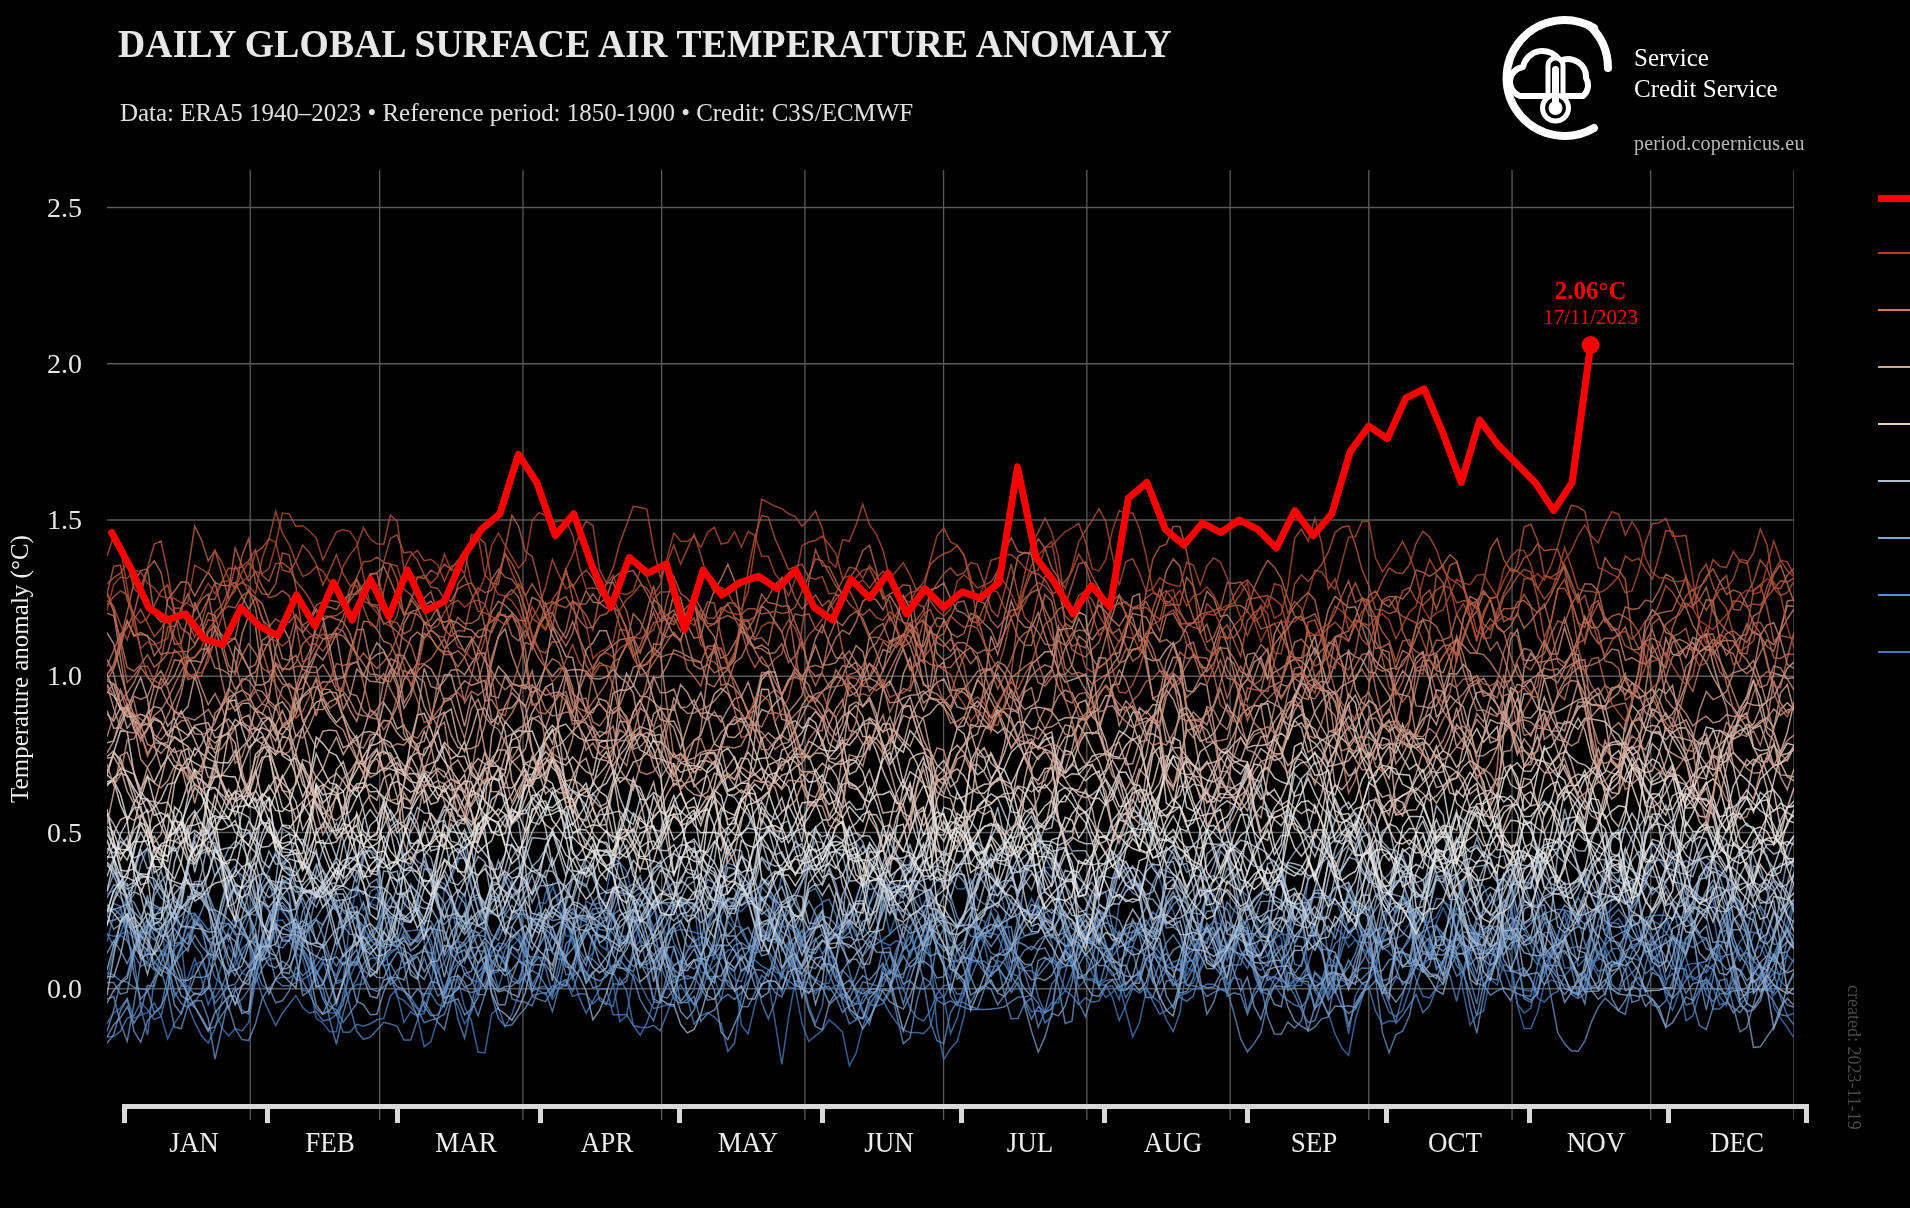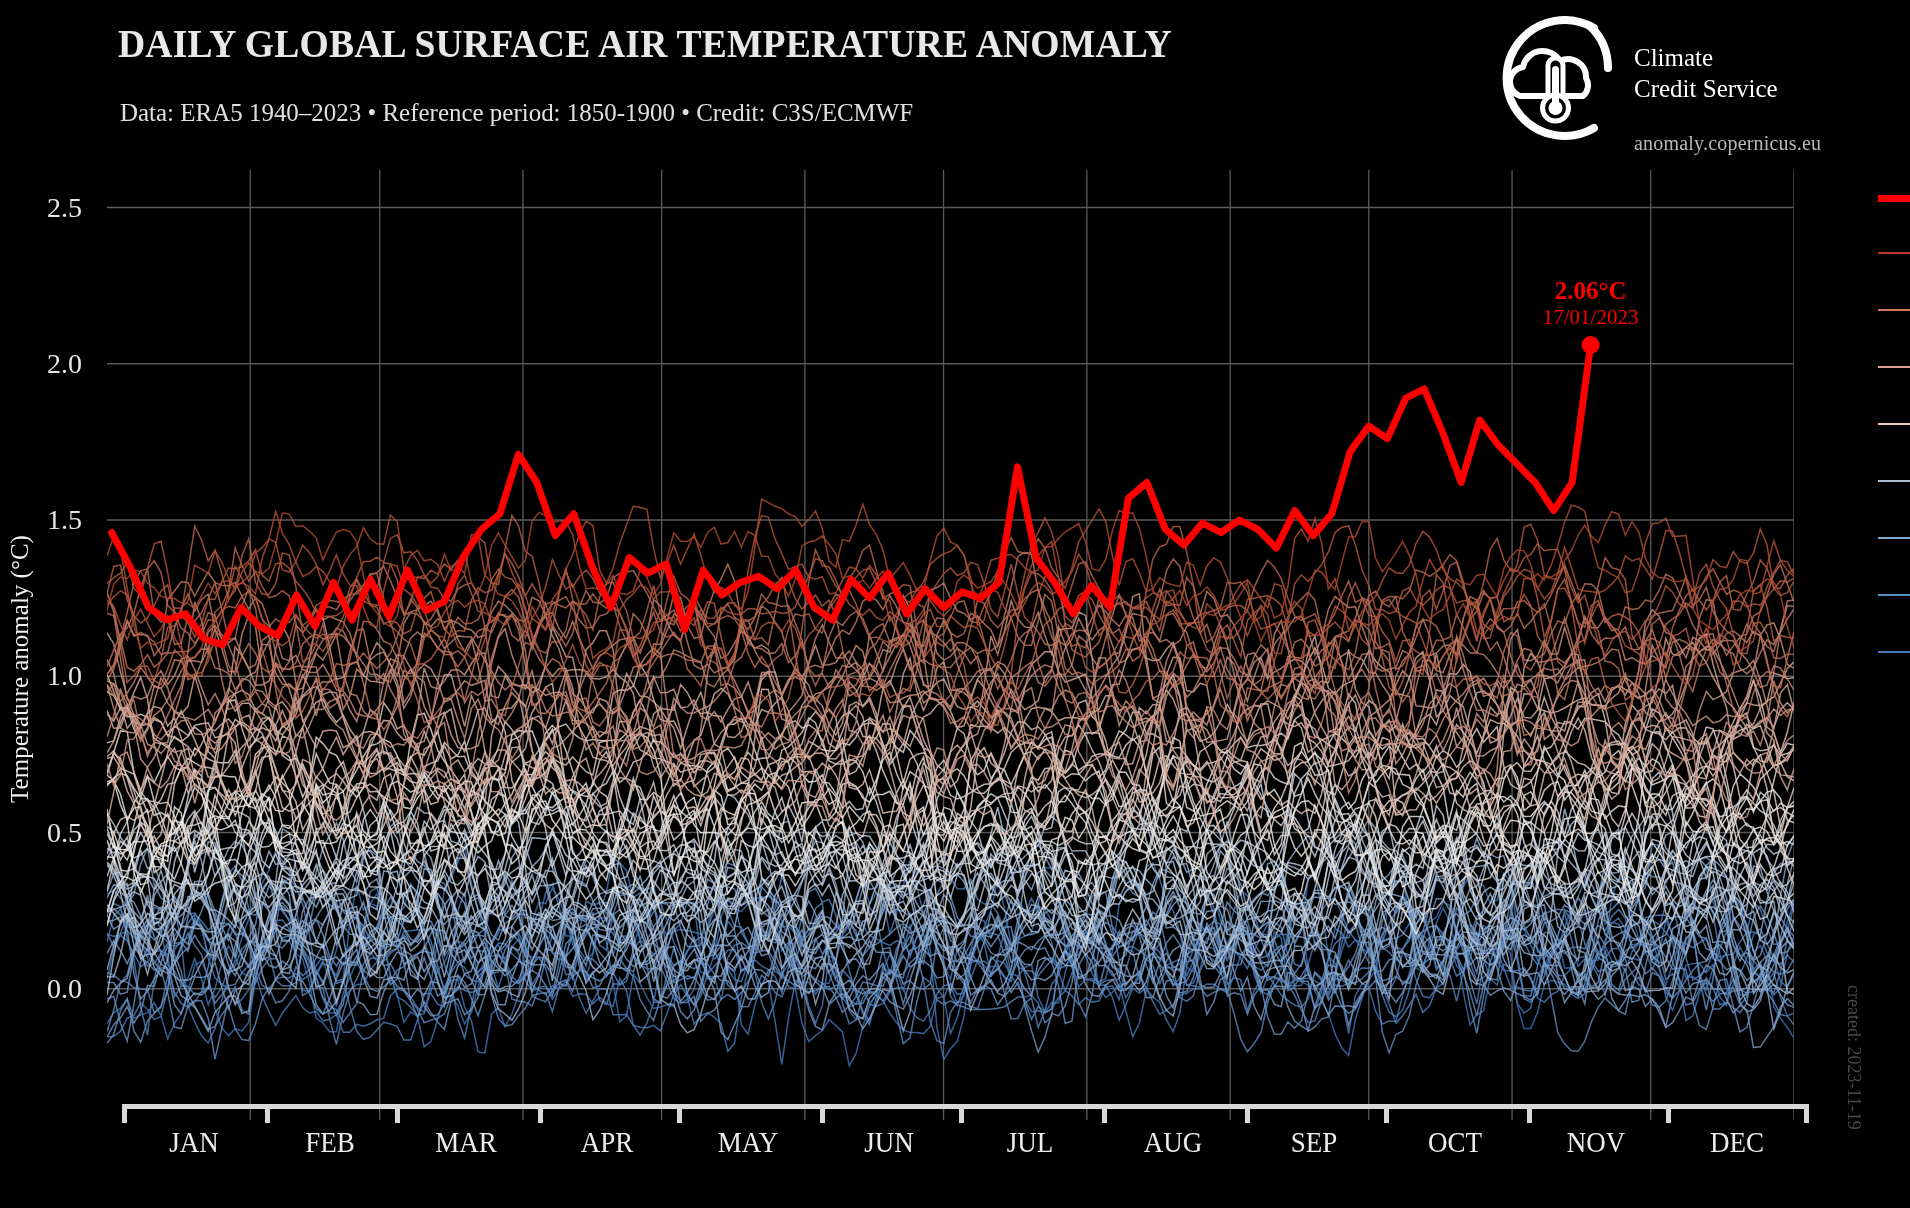--- a/index.html
+++ b/index.html
@@ -74,24 +74,24 @@
     <svg class="logo-mark" viewBox="0 0 132 132">
       <path d="M104 16 A58 58 0 1 0 104 116" stroke="#fff" stroke-width="8" fill="none" stroke-linecap="round"></path>
       <path d="M100 14 A58 58 0 0 1 118 56" stroke="#fff" stroke-width="8" fill="none" stroke-linecap="round"></path>
       <path d="M30 84 a15 15 0 0 1 3 -29 a20 20 0 0 1 37 -6 a18 18 0 0 1 26 17 a14 14 0 0 1 -3 18 z" fill="none" stroke="#fff" stroke-width="6" stroke-linejoin="round"></path>
       <rect x="58" y="46" width="15" height="46" rx="7.5" fill="#000" stroke="#fff" stroke-width="5"></rect>
       <circle cx="65.5" cy="96" r="13" fill="#000" stroke="#fff" stroke-width="5"></circle>
       <rect x="62" y="54" width="7" height="40" rx="3.5" fill="#fff"></rect>
       <circle cx="65.5" cy="96" r="7" fill="#fff"></circle>
     </svg>
     <div class="logo-txt">
-      <div>Climate</div>
+      <div>Service</div>
       <div>Credit Service</div>
     </div>
-    <div class="logo-url">anomaly.copernicus.eu</div>
+    <div class="logo-url">period.copernicus.eu</div>
   </div>
 
   <div id="yaxis">
     <div class="yaxis-title">Temperature anomaly (°C)</div>
   <div class="ylab" style="top: 818.75px; padding-right: 18px;">0.0</div>
       <div class="ylab" style="top: 662.5px; padding-right: 18px;">0.5</div>
       <div class="ylab" style="top: 506.25px; padding-right: 18px;">1.0</div>
       <div class="ylab" style="top: 350px; padding-right: 18px;">1.5</div>
       <div class="ylab" style="top: 193.75px; padding-right: 18px;">2.0</div>
       <div class="ylab" style="top: 37.5px; padding-right: 18px;">2.5</div>
@@ -201,21 +201,21 @@
           <polyline points="0.0,434.9 6.7,426.8 13.5,420.8 20.2,424.8 27.0,445.7 33.7,453.0 40.5,447.9 47.2,435.5 54.0,421.3 60.7,414.7 67.5,442.4 74.2,444.8 81.0,453.0 87.7,467.0 94.5,453.5 101.2,429.3 108.0,429.2 114.7,412.2 121.5,398.0 128.2,398.9 135.0,396.7 141.7,390.7 148.5,379.6 155.2,405.4 162.0,411.2 168.7,393.6 175.4,392.8 182.2,398.2 188.9,411.2 195.7,418.9 202.4,428.6 209.2,442.1 215.9,446.0 222.7,446.4 229.4,445.6 236.2,440.9 242.9,417.8 249.7,408.4 256.4,431.3 263.2,434.0 269.9,435.2 276.7,434.2 283.4,451.5 290.2,474.7 296.9,495.2 303.7,515.6 310.4,501.0 317.2,467.8 323.9,460.2 330.7,465.7 337.4,467.4 344.1,442.2 350.9,414.0 357.6,405.2 364.4,423.6 371.1,441.2 377.9,442.9 384.6,446.6 391.4,450.0 398.1,455.0 404.9,445.8 411.6,452.0 418.4,467.7 425.1,448.4 431.9,453.3 438.6,460.1 445.4,443.8 452.1,422.2 458.9,402.2 465.6,417.1 472.4,406.5 479.1,400.0 485.9,408.6 492.6,423.4 499.4,429.0 506.1,427.6 512.8,443.0 519.6,460.4 526.3,486.1 533.1,480.6 539.8,468.2 546.6,452.7 553.3,451.2 560.1,449.3 566.8,446.8 573.6,461.2 580.3,443.3 587.1,430.3 593.8,448.5 600.6,457.1 607.3,453.6 614.1,444.3 620.8,433.1 627.6,432.8 634.3,444.4 641.1,438.7 647.8,438.7 654.6,444.0 661.3,442.7 668.1,441.3 674.8,443.5 681.5,442.3 688.3,437.0 695.0,421.3 701.8,405.9 708.5,388.7 715.3,390.9 722.0,403.1 728.8,416.1 735.5,423.7 742.3,434.0 749.0,440.0 755.8,445.3 762.5,439.1 769.3,447.4 776.0,450.4 782.8,441.8 789.5,447.3 796.3,452.2 803.0,462.0 809.8,455.2 816.5,444.1 823.3,439.4 830.0,456.6 836.8,456.4 843.5,445.7 850.2,452.1 857.0,457.4 863.7,455.2 870.5,458.3 877.2,473.4 884.0,486.7 890.7,499.6 897.5,476.3 904.2,446.2 911.0,443.7 917.7,433.4 924.5,419.5 931.2,412.6 938.0,416.0 944.7,424.2 951.5,420.6 958.2,446.1 965.0,452.7 971.7,441.9 978.5,423.5 985.2,429.9 992.0,444.9 998.7,456.3 1005.5,464.0 1012.2,471.9 1018.9,454.9 1025.7,438.5 1032.4,438.8 1039.2,437.4 1045.9,444.4 1052.7,449.3 1059.4,444.5 1066.2,440.1 1072.9,449.9 1079.7,474.4 1086.4,482.3 1093.2,493.8 1099.9,514.3 1106.7,496.8 1113.4,466.4 1120.2,468.2 1126.9,467.2 1133.7,459.0 1140.4,429.5 1147.2,428.2 1153.9,426.8 1160.7,425.5 1167.4,429.2 1174.2,435.2 1180.9,458.9 1187.6,490.3 1194.4,487.9 1201.1,461.4 1207.9,465.5 1214.6,464.8 1221.4,457.6 1228.1,452.2 1234.9,459.2 1241.6,470.7 1248.4,454.6 1255.1,469.9 1261.9,476.1 1268.6,452.6 1275.4,432.4 1282.1,429.2 1288.9,440.5 1295.6,446.4 1302.4,449.5 1309.1,453.0 1315.9,470.9 1322.6,489.2 1329.4,499.5 1336.1,485.7 1342.9,478.5 1349.6,484.9 1356.3,466.0 1363.1,447.0 1369.8,431.4 1376.6,454.4 1383.3,459.8 1390.1,448.2 1396.8,426.5 1403.6,417.8 1410.3,406.4 1417.1,399.3 1423.8,401.9 1430.6,429.2 1437.3,467.5 1444.1,450.9 1450.8,418.7 1457.6,418.2 1464.3,431.2 1471.1,452.3 1477.8,473.3 1484.6,446.7 1491.3,433.5 1498.1,449.7 1504.8,456.8 1511.6,460.2 1518.3,476.0 1525.0,479.3 1531.8,483.9 1538.5,493.8 1545.3,491.3 1552.0,489.3 1558.8,482.3 1565.5,495.7 1572.3,506.7 1579.0,515.1 1585.8,505.4 1592.5,475.1 1599.3,458.0 1606.0,474.7 1612.8,469.0 1619.5,451.4 1626.3,431.1 1633.0,431.3 1639.8,436.8 1646.5,433.9 1653.3,434.9 1660.0,427.3 1666.8,418.8 1673.5,410.9 1680.3,412.1 1687.0,408.0" fill="none" stroke="rgb(183,92,66)" stroke-width="1.5" stroke-opacity="0.82"></polyline>
           <polyline points="0.0,413.7 6.7,407.6 13.5,403.1 20.2,392.4 27.0,418.7 33.7,425.1 40.5,398.3 47.2,374.1 54.0,371.1 60.7,402.6 67.5,442.1 74.2,474.9 81.0,507.1 87.7,503.8 94.5,502.6 101.2,491.1 108.0,467.6 114.7,447.1 121.5,423.8 128.2,396.0 135.0,408.7 141.7,422.7 148.5,427.0 155.2,448.1 162.0,467.3 168.7,470.8 175.4,475.9 182.2,470.3 188.9,446.4 195.7,455.7 202.4,463.0 209.2,468.0 215.9,464.2 222.7,467.1 229.4,466.9 236.2,457.5 242.9,427.9 249.7,407.4 256.4,391.8 263.2,391.3 269.9,387.2 276.7,392.1 283.4,368.4 290.2,364.9 296.9,382.8 303.7,381.8 310.4,390.4 317.2,404.9 323.9,417.1 330.7,418.5 337.4,429.1 344.1,457.8 350.9,476.7 357.6,480.8 364.4,488.5 371.1,489.5 377.9,469.3 384.6,435.5 391.4,405.5 398.1,383.3 404.9,402.2 411.6,417.1 418.4,440.6 425.1,464.4 431.9,478.8 438.6,497.4 445.4,512.0 452.1,504.4 458.9,490.4 465.6,474.5 472.4,492.4 479.1,503.1 485.9,497.1 492.6,485.3 499.4,482.9 506.1,486.9 512.8,478.2 519.6,473.8 526.3,466.7 533.1,468.6 539.8,464.9 546.6,459.8 553.3,440.0 560.1,445.0 566.8,451.7 573.6,447.7 580.3,450.4 587.1,455.6 593.8,439.6 600.6,447.9 607.3,448.2 614.1,437.3 620.8,442.0 627.6,444.1 634.3,444.6 641.1,465.5 647.8,470.1 654.6,456.5 661.3,452.4 668.1,453.4 674.8,461.9 681.5,450.1 688.3,458.2 695.0,478.3 701.8,464.9 708.5,458.2 715.3,449.0 722.0,439.4 728.8,429.1 735.5,422.3 742.3,415.5 749.0,407.3 755.8,400.3 762.5,398.1 769.3,413.1 776.0,427.1 782.8,430.9 789.5,457.3 796.3,475.8 803.0,453.0 809.8,449.7 816.5,439.9 823.3,424.2 830.0,413.6 836.8,403.4 843.5,397.9 850.2,405.5 857.0,402.6 863.7,392.4 870.5,394.5 877.2,413.2 884.0,439.6 890.7,446.9 897.5,421.0 904.2,394.2 911.0,424.3 917.7,447.4 924.5,454.3 931.2,424.3 938.0,406.4 944.7,405.6 951.5,417.1 958.2,411.4 965.0,401.4 971.7,384.2 978.5,395.4 985.2,417.7 992.0,418.8 998.7,429.0 1005.5,431.0 1012.2,425.2 1018.9,433.7 1025.7,437.8 1032.4,434.9 1039.2,427.9 1045.9,423.0 1052.7,425.7 1059.4,420.5 1066.2,430.6 1072.9,454.1 1079.7,453.6 1086.4,457.4 1093.2,459.4 1099.9,433.6 1106.7,440.5 1113.4,455.3 1120.2,469.2 1126.9,456.0 1133.7,448.6 1140.4,465.8 1147.2,448.7 1153.9,435.1 1160.7,444.5 1167.4,483.1 1174.2,483.8 1180.9,452.6 1187.6,413.8 1194.4,404.8 1201.1,411.5 1207.9,403.1 1214.6,394.5 1221.4,381.9 1228.1,362.4 1234.9,357.3 1241.6,355.9 1248.4,374.8 1255.1,399.9 1261.9,416.0 1268.6,439.3 1275.4,439.7 1282.1,443.7 1288.9,441.3 1295.6,420.9 1302.4,417.5 1309.1,430.3 1315.9,435.2 1322.6,428.6 1329.4,420.0 1336.1,415.6 1342.9,418.1 1349.6,432.9 1356.3,430.8 1363.1,430.6 1369.8,436.8 1376.6,468.6 1383.3,467.8 1390.1,441.3 1396.8,423.4 1403.6,409.5 1410.3,393.9 1417.1,357.1 1423.8,354.3 1430.6,370.5 1437.3,405.5 1444.1,407.3 1450.8,402.9 1457.6,397.3 1464.3,418.1 1471.1,432.7 1477.8,425.2 1484.6,449.2 1491.3,471.6 1498.1,485.5 1504.8,470.6 1511.6,463.3 1518.3,461.4 1525.0,469.4 1531.8,462.0 1538.5,450.6 1545.3,448.5 1552.0,434.4 1558.8,415.7 1565.5,422.2 1572.3,434.1 1579.0,438.0 1585.8,429.2 1592.5,403.3 1599.3,394.2 1606.0,416.2 1612.8,429.7 1619.5,438.7 1626.3,464.8 1633.0,481.0 1639.8,476.7 1646.5,470.9 1653.3,440.1 1660.0,416.7 1666.8,402.1 1673.5,390.6 1680.3,391.8 1687.0,405.0" fill="none" stroke="rgb(181,87,61)" stroke-width="1.5" stroke-opacity="0.82"></polyline>
           <polyline points="0.0,425.0 6.7,436.9 13.5,454.6 20.2,469.9 27.0,449.4 33.7,439.3 40.5,453.1 47.2,466.7 54.0,458.8 60.7,445.9 67.5,467.6 74.2,479.2 81.0,488.8 87.7,486.7 94.5,477.8 101.2,459.5 108.0,451.2 114.7,441.7 121.5,430.8 128.2,415.9 135.0,413.1 141.7,416.0 148.5,423.8 155.2,388.0 162.0,368.9 168.7,372.4 175.4,400.0 182.2,402.0 188.9,391.3 195.7,375.2 202.4,382.5 209.2,393.9 215.9,414.9 222.7,400.8 229.4,384.7 236.2,403.9 242.9,415.3 249.7,415.7 256.4,437.1 263.2,454.9 269.9,457.1 276.7,420.6 283.4,394.1 290.2,395.9 296.9,419.0 303.7,424.6 310.4,435.0 317.2,441.2 323.9,458.6 330.7,456.2 337.4,441.9 344.1,433.5 350.9,430.5 357.6,437.1 364.4,431.7 371.1,430.2 377.9,434.0 384.6,452.2 391.4,445.9 398.1,427.1 404.9,423.6 411.6,413.9 418.4,425.1 425.1,448.3 431.9,436.7 438.6,416.6 445.4,389.6 452.1,405.2 458.9,419.2 465.6,414.2 472.4,433.5 479.1,454.4 485.9,488.4 492.6,482.0 499.4,478.7 506.1,471.6 512.8,439.8 519.6,429.6 526.3,423.8 533.1,415.0 539.8,418.1 546.6,429.3 553.3,421.9 560.1,421.7 566.8,421.1 573.6,454.6 580.3,455.9 587.1,447.8 593.8,475.0 600.6,477.8 607.3,480.7 614.1,478.8 620.8,494.7 627.6,482.3 634.3,446.3 641.1,400.8 647.8,367.0 654.6,345.6 661.3,347.1 668.1,369.1 674.8,383.6 681.5,399.6 688.3,396.4 695.0,394.2 701.8,407.1 708.5,409.1 715.3,406.6 722.0,423.7 728.8,423.1 735.5,410.4 742.3,397.2 749.0,398.6 755.8,408.1 762.5,395.5 769.3,404.7 776.0,421.1 782.8,451.0 789.5,444.1 796.3,428.2 803.0,422.7 809.8,420.6 816.5,412.2 823.3,394.4 830.0,388.1 836.8,383.8 843.5,381.4 850.2,375.5 857.0,385.0 863.7,407.6 870.5,455.8 877.2,450.0 884.0,419.2 890.7,422.2 897.5,438.2 904.2,447.9 911.0,436.5 917.7,403.7 924.5,374.3 931.2,362.4 938.0,347.9 944.7,361.9 951.5,387.1 958.2,435.3 965.0,441.9 971.7,425.4 978.5,420.8 985.2,443.8 992.0,465.4 998.7,457.9 1005.5,437.9 1012.2,432.3 1018.9,442.5 1025.7,464.6 1032.4,481.0 1039.2,462.7 1045.9,454.4 1052.7,450.7 1059.4,422.1 1066.2,419.9 1072.9,441.3 1079.7,453.6 1086.4,453.0 1093.2,452.1 1099.9,443.5 1106.7,445.5 1113.4,440.2 1120.2,438.9 1126.9,425.7 1133.7,414.4 1140.4,409.8 1147.2,419.0 1153.9,428.8 1160.7,437.7 1167.4,413.8 1174.2,415.9 1180.9,443.2 1187.6,431.5 1194.4,438.5 1201.1,466.2 1207.9,465.3 1214.6,458.0 1221.4,454.2 1228.1,436.3 1234.9,441.2 1241.6,448.4 1248.4,456.1 1255.1,441.3 1261.9,433.1 1268.6,426.4 1275.4,410.6 1282.1,397.9 1288.9,402.7 1295.6,403.5 1302.4,395.0 1309.1,373.2 1315.9,361.3 1322.6,367.1 1329.4,379.5 1336.1,399.5 1342.9,408.8 1349.6,412.5 1356.3,418.7 1363.1,434.7 1369.8,461.3 1376.6,465.1 1383.3,455.9 1390.1,451.3 1396.8,446.4 1403.6,449.8 1410.3,445.5 1417.1,408.8 1423.8,408.2 1430.6,417.8 1437.3,429.0 1444.1,421.3 1450.8,403.5 1457.6,377.3 1464.3,397.0 1471.1,418.9 1477.8,421.1 1484.6,421.5 1491.3,423.0 1498.1,420.2 1504.8,413.9 1511.6,406.3 1518.3,385.9 1525.0,390.9 1531.8,388.4 1538.5,398.8 1545.3,409.2 1552.0,386.5 1558.8,360.6 1565.5,361.2 1572.3,382.3 1579.0,407.7 1585.8,420.9 1592.5,416.7 1599.3,410.2 1606.0,389.7 1612.8,396.4 1619.5,397.6 1626.3,381.6 1633.0,391.4 1639.8,393.5 1646.5,383.0 1653.3,359.0 1660.0,374.8 1666.8,418.4 1673.5,425.5 1680.3,422.7 1687.0,411.2" fill="none" stroke="rgb(180,83,56)" stroke-width="1.5" stroke-opacity="0.82"></polyline>
           <polyline points="0.0,385.8 6.7,366.6 13.5,378.5 20.2,418.4 27.0,455.8 33.7,478.4 40.5,472.1 47.2,474.9 54.0,471.6 60.7,468.5 67.5,437.9 74.2,438.2 81.0,431.2 87.7,395.2 94.5,399.1 101.2,403.4 108.0,380.5 114.7,392.0 121.5,408.2 128.2,417.5 135.0,412.1 141.7,406.6 148.5,382.8 155.2,377.7 162.0,368.9 168.7,341.3 175.4,363.2 182.2,374.6 188.9,392.1 195.7,406.4 202.4,403.4 209.2,396.6 215.9,401.3 222.7,411.7 229.4,418.8 236.2,396.3 242.9,384.6 249.7,376.4 256.4,357.6 263.2,369.1 269.9,373.8 276.7,374.1 283.4,345.0 290.2,351.5 296.9,399.3 303.7,385.4 310.4,380.3 317.2,390.8 323.9,389.2 330.7,394.7 337.4,411.3 344.1,396.1 350.9,394.0 357.6,403.8 364.4,364.6 371.1,365.9 377.9,405.2 384.6,412.5 391.4,424.3 398.1,426.1 404.9,431.0 411.6,441.1 418.4,457.4 425.1,436.6 431.9,449.8 438.6,459.3 445.4,429.4 452.1,420.1 458.9,399.2 465.6,385.3 472.4,364.4 479.1,351.0 485.9,355.5 492.6,399.9 499.4,413.1 506.1,397.9 512.8,373.2 519.6,354.7 526.3,336.2 533.1,337.5 539.8,339.1 546.6,378.4 553.3,407.6 560.1,392.8 566.8,375.2 573.6,394.3 580.3,379.1 587.1,364.0 593.8,385.2 600.6,409.2 607.3,422.6 614.1,417.1 620.8,422.3 627.6,435.8 634.3,438.9 641.1,421.8 647.8,377.6 654.6,329.1 661.3,332.6 668.1,336.3 674.8,338.6 681.5,343.9 688.3,346.6 695.0,356.3 701.8,349.6 708.5,340.9 715.3,358.4 722.0,391.0 728.8,397.2 735.5,369.6 742.3,371.3 749.0,355.1 755.8,334.1 762.5,354.7 769.3,364.3 776.0,380.1 782.8,408.6 789.5,401.1 796.3,392.6 803.0,405.1 809.8,420.5 816.5,420.1 823.3,390.5 830.0,365.8 836.8,358.1 843.5,371.9 850.2,375.4 857.0,385.2 863.7,414.0 870.5,430.0 877.2,414.3 884.0,390.2 890.7,388.3 897.5,384.9 904.2,384.4 911.0,390.1 917.7,397.9 924.5,401.9 931.2,399.9 938.0,377.9 944.7,371.5 951.5,408.1 958.2,418.2 965.0,397.7 971.7,371.7 978.5,360.6 985.2,350.1 992.0,338.8 998.7,351.3 1005.5,386.4 1012.2,415.4 1018.9,391.6 1025.7,388.8 1032.4,402.5 1039.2,421.8 1045.9,418.6 1052.7,407.7 1059.4,412.8 1066.2,415.1 1072.9,416.7 1079.7,392.0 1086.4,395.3 1093.2,415.2 1099.9,396.0 1106.7,387.9 1113.4,392.1 1120.2,408.0 1126.9,429.9 1133.7,447.6 1140.4,441.0 1147.2,451.4 1153.9,446.5 1160.7,427.3 1167.4,448.2 1174.2,444.2 1180.9,416.3 1187.6,368.3 1194.4,359.1 1201.1,371.0 1207.9,348.3 1214.6,372.9 1221.4,419.1 1228.1,408.8 1234.9,432.3 1241.6,459.8 1248.4,451.3 1255.1,452.7 1261.9,455.5 1268.6,447.5 1275.4,443.9 1282.1,450.1 1288.9,469.0 1295.6,455.3 1302.4,442.3 1309.1,436.0 1315.9,409.7 1322.6,389.3 1329.4,401.4 1336.1,396.1 1342.9,416.0 1349.6,444.6 1356.3,433.7 1363.1,447.6 1369.8,471.7 1376.6,441.7 1383.3,427.9 1390.1,426.8 1396.8,410.5 1403.6,398.3 1410.3,401.2 1417.1,406.0 1423.8,409.5 1430.6,403.8 1437.3,410.1 1444.1,395.5 1450.8,376.0 1457.6,352.4 1464.3,335.2 1471.1,337.0 1477.8,341.1 1484.6,373.1 1491.3,397.8 1498.1,400.4 1504.8,404.4 1511.6,407.7 1518.3,422.8 1525.0,420.7 1531.8,401.0 1538.5,372.5 1545.3,353.8 1552.0,352.9 1558.8,348.3 1565.5,366.3 1572.3,366.2 1579.0,365.4 1585.8,408.6 1592.5,455.2 1599.3,474.5 1606.0,431.8 1612.8,419.4 1619.5,418.1 1626.3,409.4 1633.0,389.6 1639.8,390.6 1646.5,424.0 1653.3,422.1 1660.0,396.2 1666.8,370.9 1673.5,390.3 1680.3,400.5 1687.0,406.8" fill="none" stroke="rgb(178,78,51)" stroke-width="1.5" stroke-opacity="0.82"></polyline>
           <polyline points="0.0,440.3 6.7,414.6 13.5,407.0 20.2,408.5 27.0,400.0 33.7,401.9 40.5,413.1 47.2,417.9 54.0,426.4 60.7,427.9 67.5,428.6 74.2,432.8 81.0,433.6 87.7,438.7 94.5,425.9 101.2,413.2 108.0,423.7 114.7,411.9 121.5,410.5 128.2,419.0 135.0,402.2 141.7,392.7 148.5,401.4 155.2,403.6 162.0,398.3 168.7,374.1 175.4,343.0 182.2,343.9 188.9,356.5 195.7,355.7 202.4,361.0 209.2,368.1 215.9,389.8 222.7,375.2 229.4,362.2 236.2,359.6 242.9,361.6 249.7,371.7 256.4,405.7 263.2,434.5 269.9,442.9 276.7,452.6 283.4,456.6 290.2,445.7 296.9,412.7 303.7,405.9 310.4,408.0 317.2,405.2 323.9,413.3 330.7,406.3 337.4,384.0 344.1,400.6 350.9,398.5 357.6,381.8 364.4,412.6 371.1,423.4 377.9,406.3 384.6,375.4 391.4,363.0 398.1,375.4 404.9,386.7 411.6,398.3 418.4,390.2 425.1,351.1 431.9,342.6 438.6,345.5 445.4,352.4 452.1,350.9 458.9,351.1 465.6,364.8 472.4,396.0 479.1,418.7 485.9,418.1 492.6,419.0 499.4,414.7 506.1,405.3 512.8,423.2 519.6,424.5 526.3,420.8 533.1,400.5 539.8,406.9 546.6,424.4 553.3,414.4 560.1,387.9 566.8,363.0 573.6,371.1 580.3,371.6 587.1,366.7 593.8,377.5 600.6,362.5 607.3,357.2 614.1,374.1 620.8,372.5 627.6,361.5 634.3,377.2 641.1,361.6 647.8,365.3 654.6,386.1 661.3,386.4 668.1,403.9 674.8,412.4 681.5,426.0 688.3,409.5 695.0,375.7 701.8,372.0 708.5,370.5 715.3,366.1 722.0,374.3 728.8,383.6 735.5,408.5 742.3,405.9 749.0,414.7 755.8,409.9 762.5,418.1 769.3,408.5 776.0,401.2 782.8,409.5 789.5,415.9 796.3,428.8 803.0,432.7 809.8,418.8 816.5,416.3 823.3,430.5 830.0,440.2 836.8,446.1 843.5,438.8 850.2,411.4 857.0,404.9 863.7,410.4 870.5,418.1 877.2,414.9 884.0,411.8 890.7,401.3 897.5,413.2 904.2,423.7 911.0,438.0 917.7,416.5 924.5,395.3 931.2,385.9 938.0,377.5 944.7,376.5 951.5,368.4 958.2,361.8 965.0,357.8 971.7,353.5 978.5,371.8 985.2,398.7 992.0,400.9 998.7,389.7 1005.5,360.1 1012.2,340.6 1018.9,343.6 1025.7,342.8 1032.4,358.3 1039.2,385.8 1045.9,420.9 1052.7,427.8 1059.4,434.5 1066.2,428.4 1072.9,420.4 1079.7,435.7 1086.4,426.1 1093.2,423.8 1099.9,416.8 1106.7,425.5 1113.4,439.2 1120.2,435.1 1126.9,433.3 1133.7,423.9 1140.4,412.0 1147.2,450.9 1153.9,471.4 1160.7,457.6 1167.4,453.6 1174.2,451.8 1180.9,452.0 1187.6,451.7 1194.4,444.9 1201.1,424.3 1207.9,400.1 1214.6,402.0 1221.4,412.0 1228.1,419.4 1234.9,392.1 1241.6,367.1 1248.4,366.7 1255.1,351.2 1261.9,351.5 1268.6,388.3 1275.4,401.6 1282.1,392.9 1288.9,382.8 1295.6,371.4 1302.4,385.4 1309.1,404.7 1315.9,437.7 1322.6,448.8 1329.4,443.2 1336.1,439.6 1342.9,425.3 1349.6,409.0 1356.3,413.1 1363.1,414.7 1369.8,405.3 1376.6,404.2 1383.3,416.3 1390.1,426.4 1396.8,398.8 1403.6,386.9 1410.3,380.0 1417.1,380.6 1423.8,394.7 1430.6,419.2 1437.3,406.2 1444.1,408.5 1450.8,409.4 1457.6,390.5 1464.3,380.8 1471.1,365.3 1477.8,355.2 1484.6,366.4 1491.3,372.7 1498.1,354.9 1504.8,341.8 1511.6,344.2 1518.3,365.2 1525.0,351.7 1531.8,362.0 1538.5,388.0 1545.3,402.5 1552.0,407.7 1558.8,407.8 1565.5,411.2 1572.3,411.4 1579.0,409.8 1585.8,438.3 1592.5,450.7 1599.3,455.1 1606.0,459.6 1612.8,451.9 1619.5,444.6 1626.3,435.3 1633.0,424.9 1639.8,420.2 1646.5,421.5 1653.3,414.8 1660.0,408.9 1666.8,411.9 1673.5,424.4 1680.3,456.7 1687.0,478.3" fill="none" stroke="rgb(176,74,46)" stroke-width="1.5" stroke-opacity="0.82"></polyline>
         </g>
         <polyline points="4.6,362.5 23.1,396.9 41.6,437.5 60.1,450.0 78.6,443.8 97.1,468.8 115.5,475.0 134.0,437.5 152.5,456.3 171.0,465.6 189.5,425.0 208.0,456.3 226.5,412.5 245.0,450.0 263.4,409.4 281.9,446.9 300.4,400.0 318.9,440.6 337.4,431.3 355.9,387.5 374.4,359.4 392.9,343.8 411.4,284.4 429.8,312.5 448.3,365.6 466.8,343.8 485.3,396.9 503.8,437.5 522.3,387.5 540.8,403.1 559.3,393.8 577.7,459.4 596.2,400.0 614.7,425.0 633.2,412.5 651.7,406.3 670.2,418.8 688.7,400.0 707.2,437.5 725.6,450.0 744.1,409.4 762.6,428.1 781.1,403.1 799.6,443.8 818.1,418.8 836.6,437.5 855.1,421.9 873.5,428.1 892.0,412.5 910.5,296.9 929.0,387.5 947.5,412.5 966.0,443.8 984.5,415.6 1003.0,437.5 1021.4,328.1 1039.9,312.5 1058.4,359.4 1076.9,375.0 1095.4,353.1 1113.9,362.5 1132.4,350.0 1150.9,359.4 1169.3,378.1 1187.8,340.6 1206.3,365.6 1224.8,343.8 1243.3,281.3 1261.8,256.2 1280.3,268.7 1298.8,228.1 1317.2,218.8 1335.7,262.5 1354.2,312.5 1372.7,250.0 1391.2,275.0 1409.7,293.8 1428.2,312.5 1446.7,340.6 1465.1,312.5 1483.6,175.0" fill="none" stroke="#ff0000" stroke-width="7" stroke-linejoin="round" stroke-linecap="round"></polyline>
         <circle cx="1483.6356164383562" cy="175" r="9" fill="#ff0000"></circle>
       </svg>
       <div class="anno-val" style="left: 1483.64px; top: 107px;">2.06°C</div>
-      <div class="anno-date" style="left: 1483.64px; top: 135px;">17/01/2023</div>
+      <div class="anno-date" style="left: 1483.64px; top: 135px;">17/11/2023</div>
     </div>
 
   <div id="xaxis">
     <div class="xbar"></div>
   <div class="xtick" style="left: 0px;"></div>
       <div class="xtick" style="left: 143.279px;"></div>
       <div class="xtick" style="left: 272.693px;"></div>
       <div class="xtick" style="left: 415.973px;"></div>
       <div class="xtick" style="left: 554.63px;"></div>
       <div class="xtick" style="left: 697.91px;"></div>

